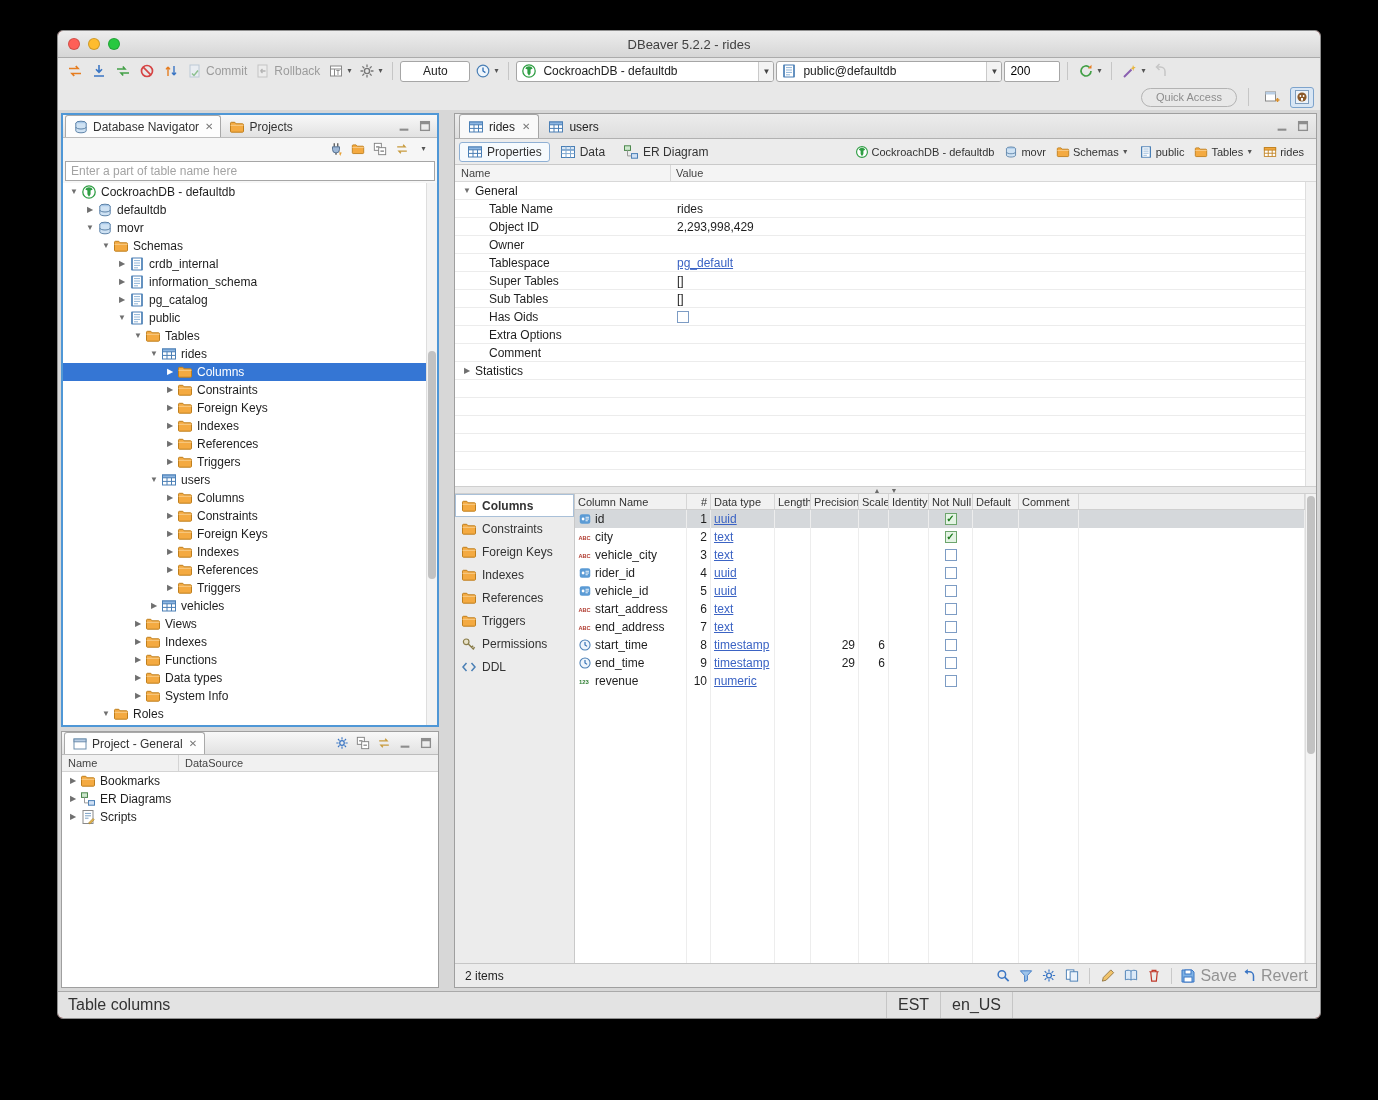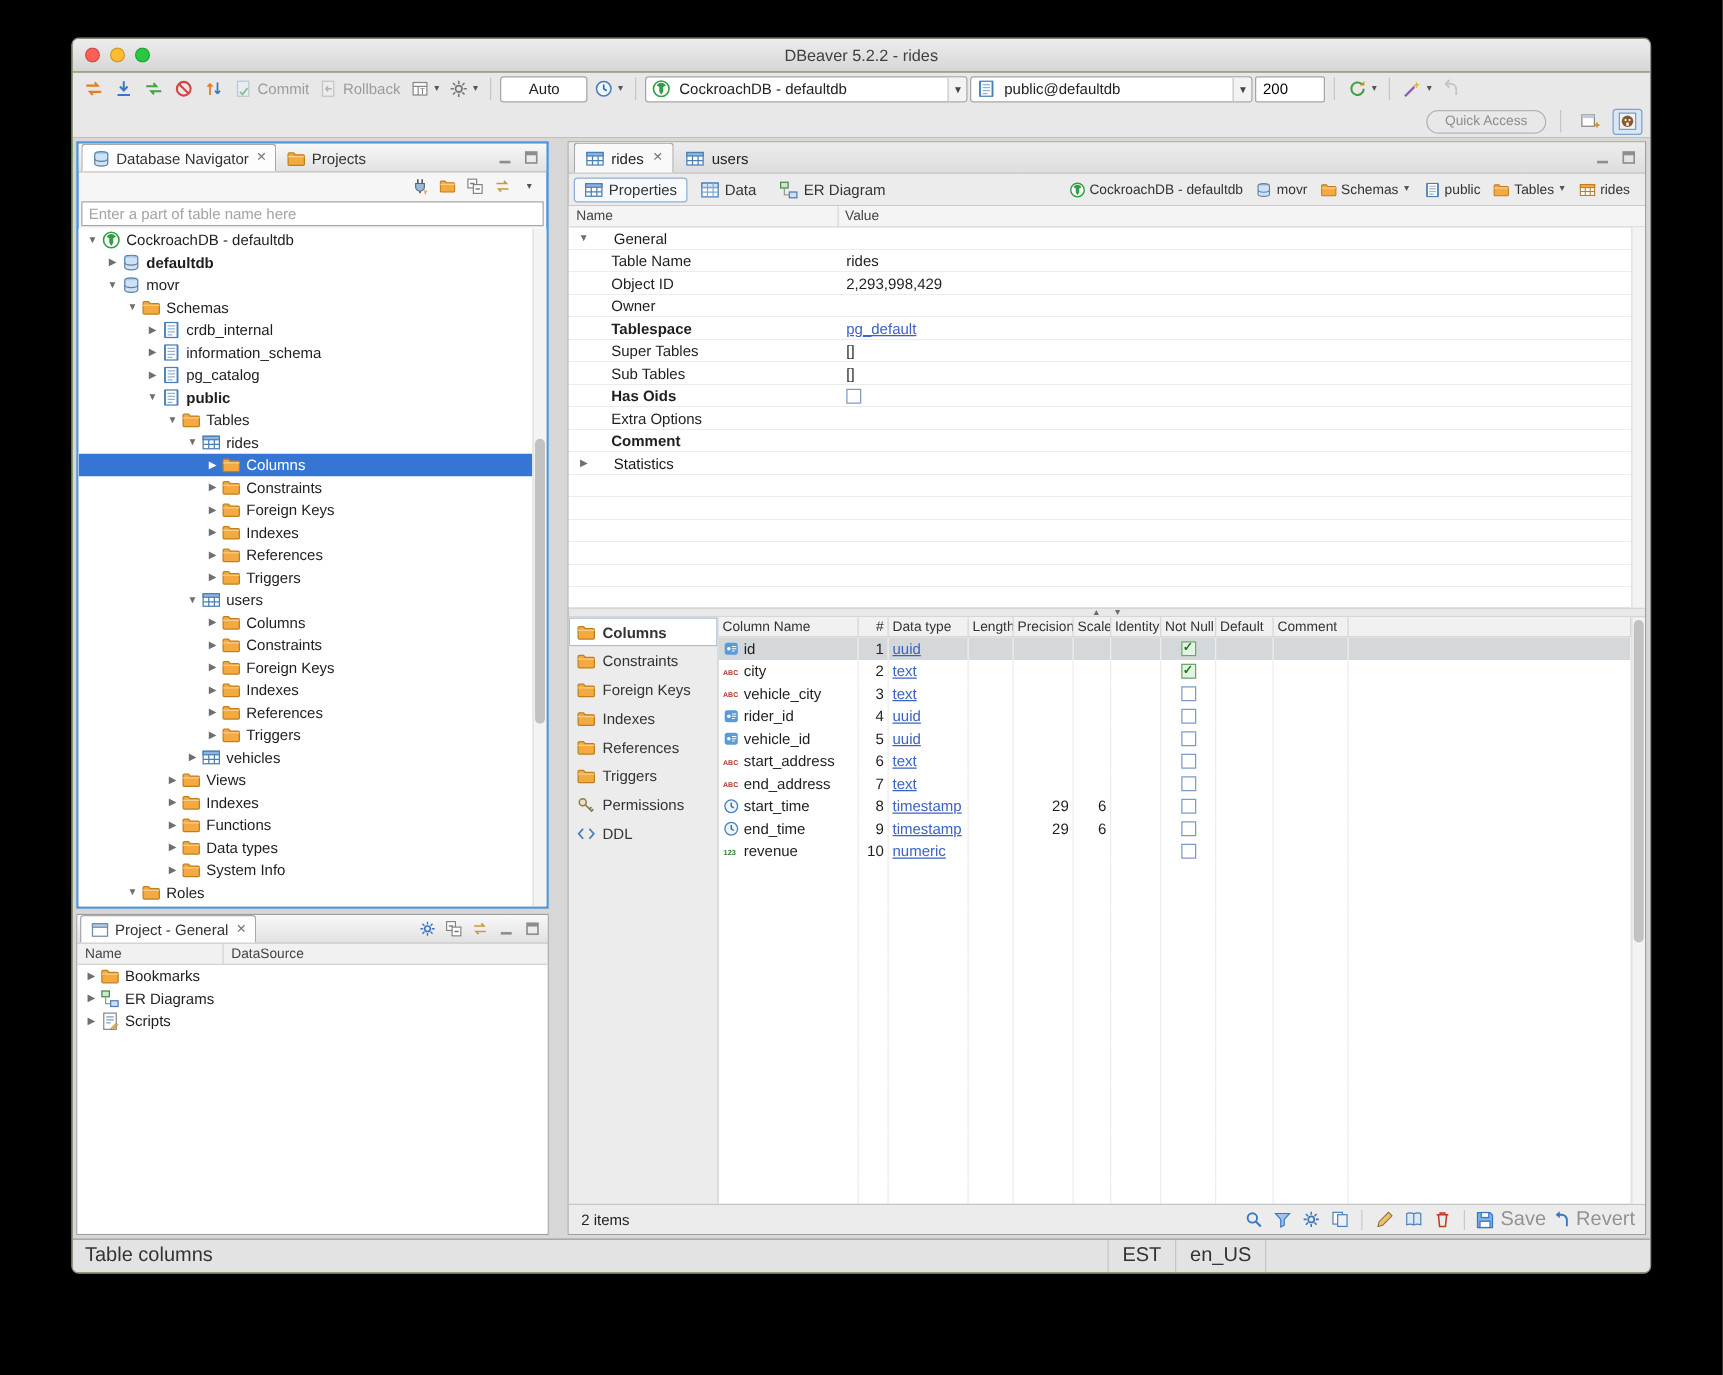--- a/index.html
+++ b/index.html
@@ -1,20 +1,20 @@
 <!DOCTYPE html>
 <html><head>
 <meta charset="utf-8">
 <style>
 *{box-sizing:border-box;margin:0;padding:0}
 html,body{width:1378px;height:1100px;background:#000;overflow:hidden}
 body{font-family:"Liberation Sans",sans-serif;font-size:12px;color:#1e1e1e;position:relative}
 
 
-.window{position:absolute;left:57px;top:30px;width:1264px;height:989px;background:#4d7c0f;
+.window{position:absolute;left:57px;top:30px;width:1264px;height:989px;background:#7f1d1d;
   border:1px solid #8f8f8f;border-radius:6px;overflow:hidden;display:flex;flex-direction:column;
   box-shadow:0 22px 60px rgba(0,0,0,.65)}
 .titlebar{height:27px;background:linear-gradient(#ededed,#d6d6d6);border-bottom:1px solid #ababab;
   display:flex;align-items:center;position:relative;flex:0 0 auto}
 .traffic{display:flex;gap:8px;margin-left:10px;z-index:2}
 .light{width:12px;height:12px;border-radius:50%;border:1px solid rgba(0,0,0,.18)}
 .light.red{background:#ff5f57}.light.yellow{background:#febc2e}.light.green{background:#28c840}
 .title{position:absolute;left:0;right:0;text-align:center;font-size:13px;color:#404040}
 
 
@@ -68,21 +68,21 @@
 .nav-search input{width:100%;height:20px;border:1px solid #a6a6a6;padding:0 5px;
   font:12px "Liberation Sans",sans-serif;color:#333;background:#fff}
 .nav-search input::placeholder{color:#a3a3a3}
 .treewrap{flex:1;display:flex;min-height:0;background:#fff}
 .tree{flex:1;overflow:hidden;font-size:12px;background:#fff}
 .trow{height:18px;display:flex;align-items:center;white-space:nowrap}
 .trow.sel{background:#3576d4;color:#fff}
 .tw{width:14px;flex:0 0 14px;font-size:8px;color:#6f6f6f;text-align:center;line-height:1}
 .trow.sel .tw{color:#fff}
 .tlab{margin-left:4px}
-.b{font-weight:bold}
+.b{font-weight:normal}
 .vscroll{width:11px;background:#f3f3f3;border-left:1px solid #dedede;position:relative;flex:0 0 auto}
 .vthumb{position:absolute;left:1px;right:1px;border-radius:5px;background:#c2c2c2}
 
 
 .pheader{height:17px;display:flex;background:#f1f1f1;border-bottom:1px solid #d4d4d4;font-size:11px;color:#444;flex:0 0 auto}
 .pheader .hc1{width:117px;padding-left:6px;border-right:1px solid #d4d4d4;display:flex;align-items:center}
 .pheader .hc2{flex:1;padding-left:6px;display:flex;align-items:center}
 .ptree{flex:1;background:#fff;overflow:hidden}
 
 
@@ -108,21 +108,21 @@
 
 
 .props{height:321px;display:flex;flex-direction:column;flex:0 0 auto;background:#fff}
 .phead{height:17px;display:flex;background:#f4f4f4;border-bottom:1px solid #d8d8d8;font-size:11px;color:#444;flex:0 0 auto}
 .phead .hn{width:216px;padding-left:6px;border-right:1px solid #d8d8d8;display:flex;align-items:center}
 .phead .hv{flex:1;padding-left:5px;display:flex;align-items:center}
 .prowswrap{flex:1;display:flex;min-height:0}
 .prows{flex:1;background:repeating-linear-gradient(to bottom,#fff 0 17px,#ececec 17px 18px)}
 .prow{height:18px;display:flex;align-items:center}
 .prow .tw{width:12px;flex:0 0 12px;margin-left:6px}
-.glab{margin-left:18px;color:#1a1a1a}
+.glab{margin-left:2px;color:#1a1a1a}
 .pn{width:216px;padding-left:34px;white-space:nowrap;overflow:hidden}
 .pvc{flex:1;padding-left:6px;display:flex;align-items:center}
 .lnk{color:#3b63c4;text-decoration:underline;cursor:pointer}
 .cb{width:12px;height:12px;border:1px solid #7d9cc4;background:#fff;display:inline-flex;align-items:center;
   justify-content:center;font-size:10px;line-height:1}
 .cb.on{border-color:#6da56d;background:#e4f4e4;color:#1c7a1c;font-weight:bold}
 
 
 .splitter{height:8px;background:#e8e8e8;border-top:1px solid #cfcfcf;border-bottom:1px solid #cfcfcf;
   display:flex;align-items:center;justify-content:center;gap:6px;flex:0 0 auto}

